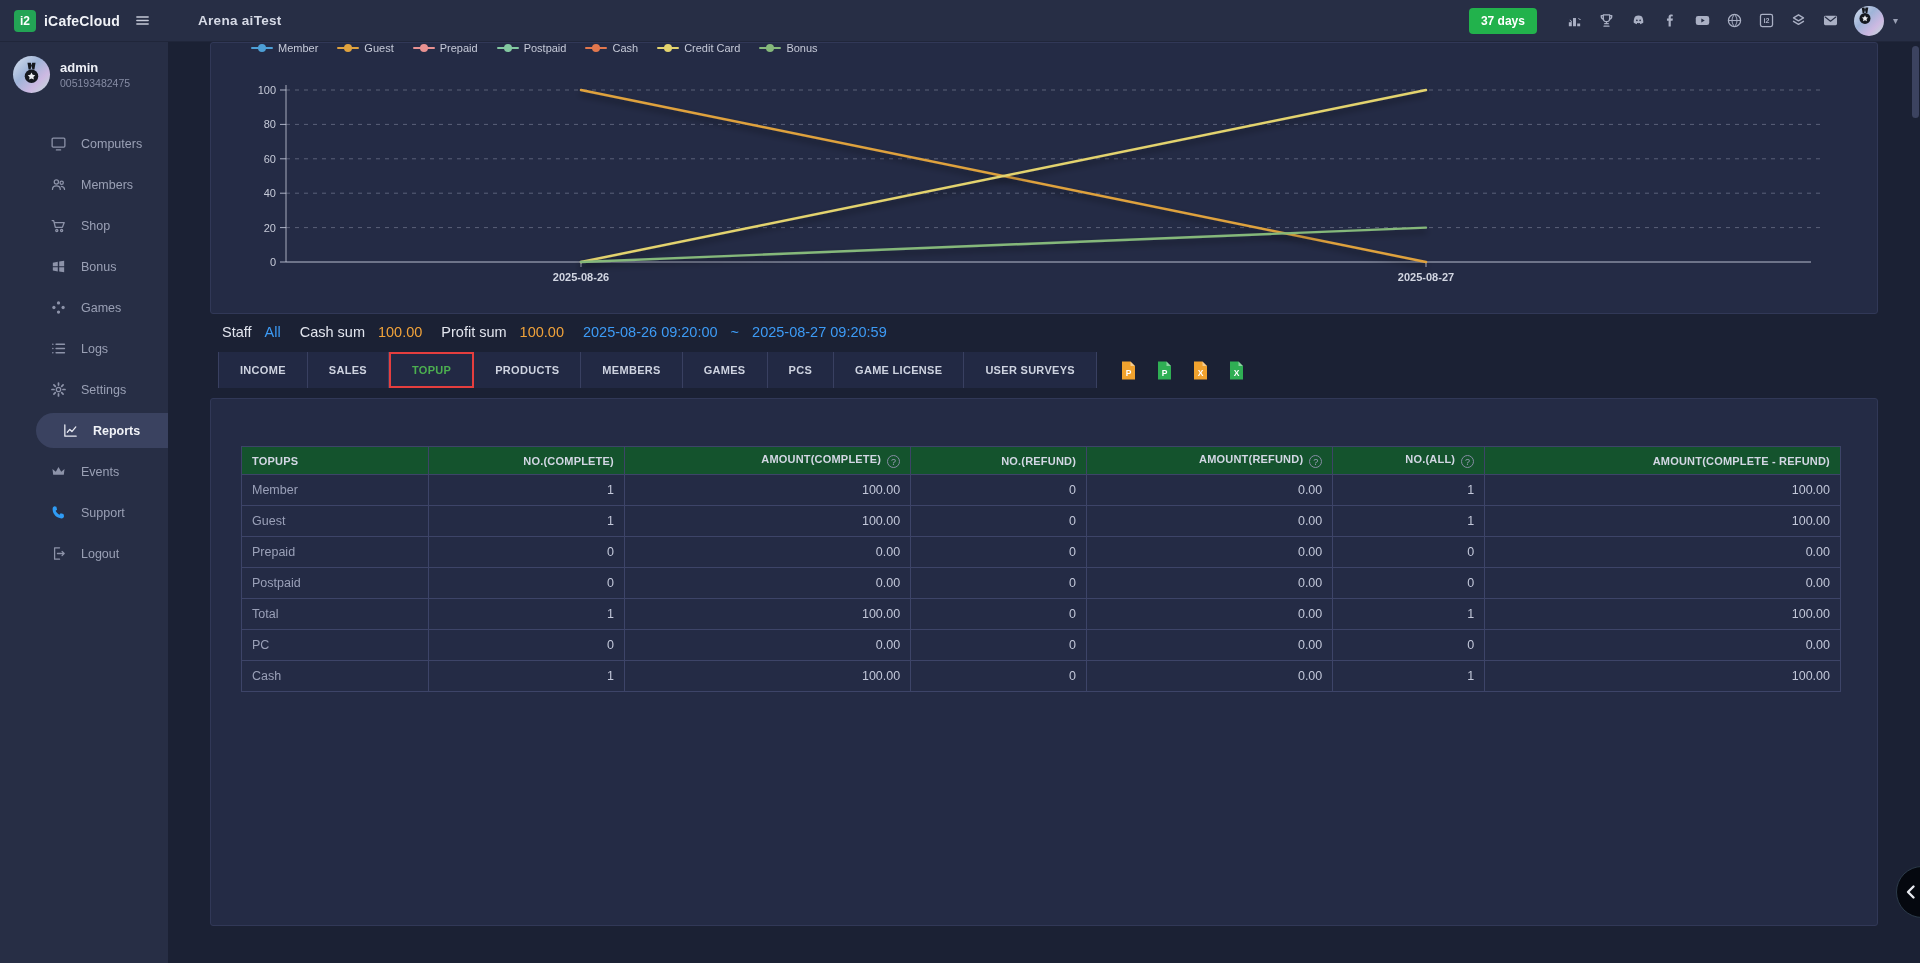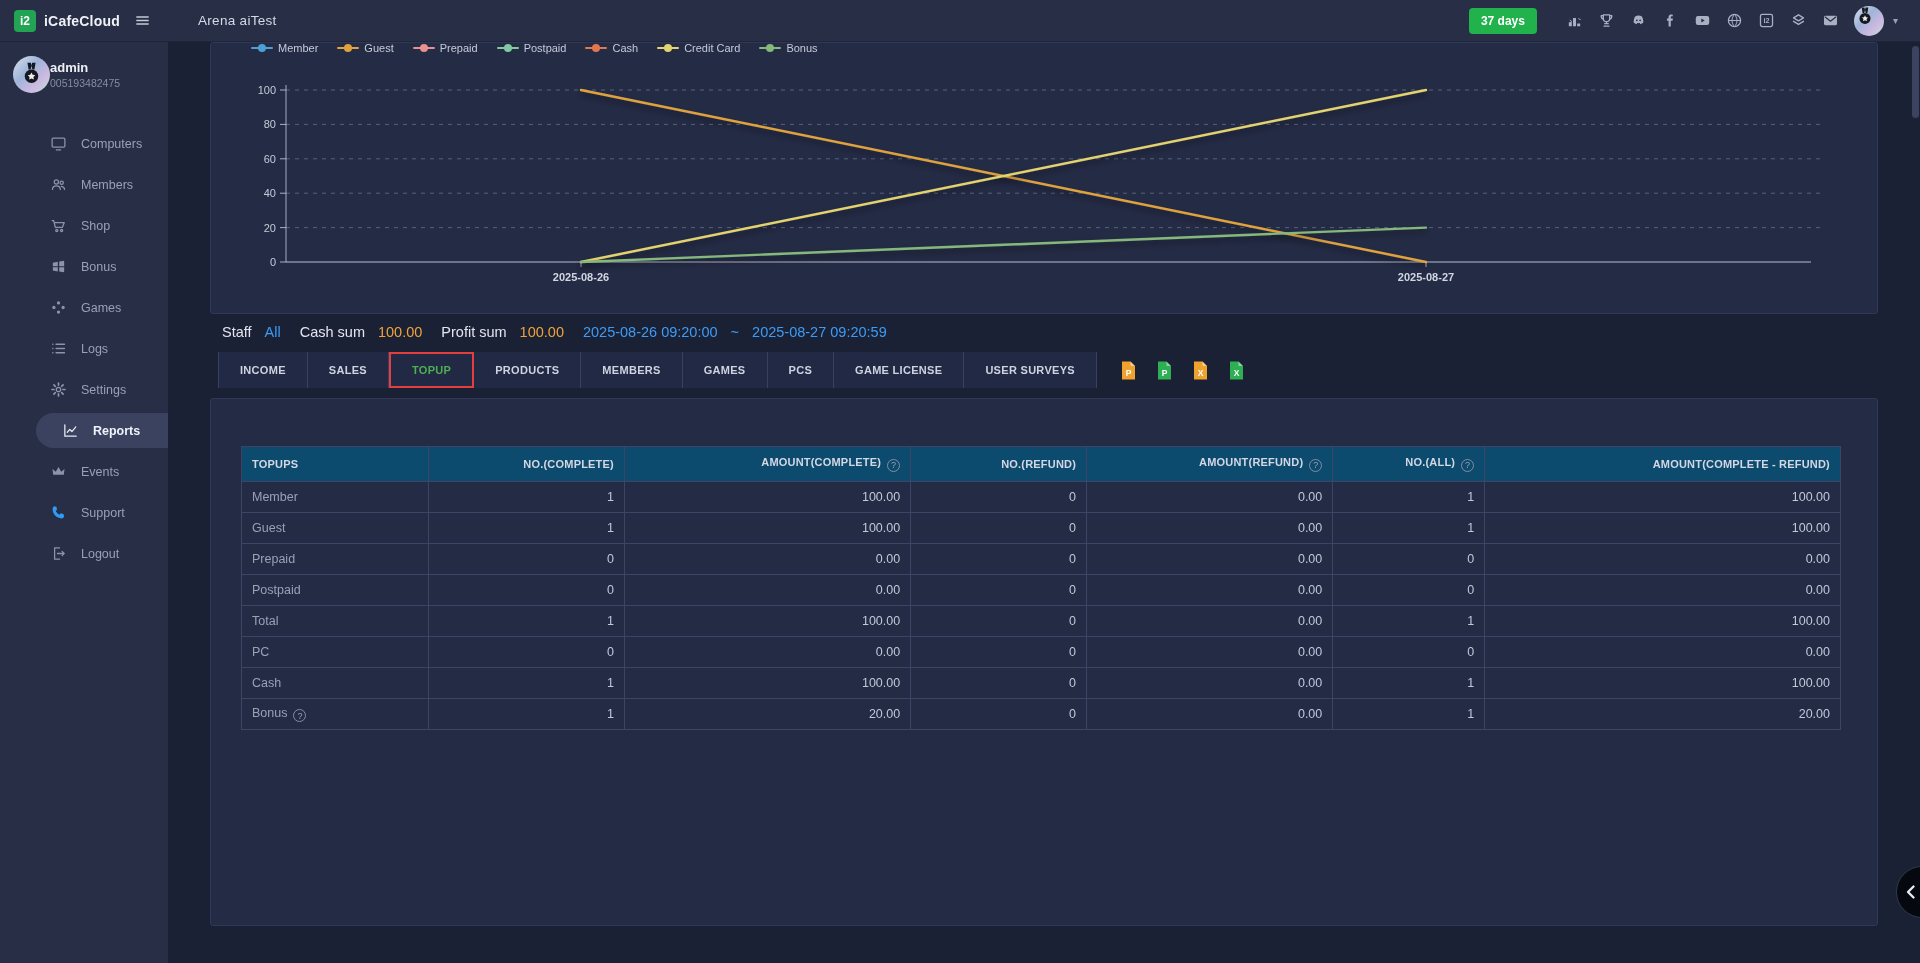--- a/index.html
+++ b/index.html
@@ -9,32 +9,32 @@
 
   
   .navbar { position:absolute; top:0; left:0; width:1920px; height:42px;
     background:#272e45; display:flex; align-items:center; z-index:30;
     border-bottom:1px solid #20263a; }
   .brand-zone { width:168px; display:flex; align-items:center; padding-left:14px; gap:8px; flex:0 0 168px; }
   .logo-mark { width:22px; height:22px; background:#23a455; border-radius:4px; color:#fff;
     font-weight:bold; font-size:12px; display:flex; align-items:center; justify-content:center; }
   .brand-name { color:#f0f2f7; font-weight:bold; font-size:14px; letter-spacing:.2px; }
   .hamburger { margin-left:6px; color:#c6cad8; cursor:pointer; display:flex; }
-  .nav-title { color:#d6dae6; font-size:13.5px; margin-left:30px; letter-spacing:.3px; }
+  .nav-title { color:#d6dae6; font-size:13.5px; margin-left:30px; letter-spacing:.3px;font-weight:bold; }
   .nav-right { margin-left:auto; display:flex; align-items:center; gap:15px; padding-right:22px; }
   .days-badge { background:#22b24c; color:#fff; font-weight:bold; font-size:12px;
     padding:6px 12px; border-radius:4px; margin-right:14px; cursor:pointer; }
   .nav-ico { color:#aab0c4; display:flex; cursor:pointer; }
   .avatar { width:30px; height:30px; border-radius:50%; overflow:hidden; position:relative;
     background:linear-gradient(135deg,#d9e2ef 0%,#9fb4d8 40%,#cdb9e2 70%,#bfe0d8 100%); cursor:pointer; }
   .chev { color:#9aa0b5; font-size:10px; margin-left:-6px; cursor:pointer; }
 
   
   .sidebar { position:absolute; top:42px; left:0; width:168px; height:921px; background:#272e45; z-index:20; }
-  .user-block { display:flex; align-items:center; padding:14px 0 14px 13px; }
+  .user-block { display:flex; align-items:center; gap:10px; padding:14px 0 14px 13px; }
   .user-avatar { width:37px; height:37px; border-radius:50%; flex:0 0 37px;
     background:linear-gradient(135deg,#d9e2ef 0%,#9fb4d8 40%,#cdb9e2 70%,#bfe0d8 100%);
     display:flex; align-items:center; justify-content:center; }
   .user-name { color:#eef0f6; font-weight:bold; font-size:13px; }
   .user-id { color:#868ca4; font-size:10.5px; margin-top:2px; }
   .side-menu { margin-top:16px;margin-left:26px; }
   .side-item { position:relative; height:41px; display:flex; align-items:center; gap:14px;
     padding-left:24px; color:#9aa0b5; font-size:12.5px; cursor:pointer; }
   .side-item .s-ico { display:flex; color:#8d93a9; }
   .side-item.active { color:#f0f2f7; font-weight:bold;padding-left:36px; }
@@ -67,21 +67,21 @@
     letter-spacing:.3px; cursor:pointer; white-space:nowrap; }
   .tab:first-child { border-left:1px solid #394061; }
   .tab-active { color:#4caf50; border:2px solid #e53e3e !important; }
   .exports { display:flex; align-items:center; gap:21px; margin-left:24px; }
   .export-ico { cursor:pointer; display:flex; }
 
   .table-card { position:absolute; left:42px; top:356px; width:1668px; height:528px;
     background:#242b45; border:1px solid #313857; border-radius:3px; }
   table.report { position:absolute; left:30px; top:47px; width:1600px; border-collapse:collapse; table-layout:fixed; }
   table.report th, table.report td { border:1px solid #3d4468; }
-  table.report th { height:35px; background:#0c4a6e; color:#d3d7e4; font-size:11px; font-weight:bold;
+  table.report th { height:28px; background:#14532d; color:#d3d7e4; font-size:11px; font-weight:bold;
     letter-spacing:.2px; text-align:right; padding:0 10px; white-space:nowrap; }
   table.report th:first-child { text-align:left; }
   table.report td { height:31px; font-size:12.5px; color:#c2c7d9; text-align:right; padding:0 10px; }
   table.report td:first-child { text-align:left; color:#9aa0b8; }
   .q { display:inline-flex; width:13px; height:13px; border:1px solid #868ca4; border-radius:50%;
     font-size:9px; color:#9aa0b8; align-items:center; justify-content:center; margin-left:6px;
     vertical-align:-2px; font-weight:normal; }
 
   .scroll-thumb { position:absolute; right:1px; top:46px; width:7px; height:72px;
     background:#3c4360; border-radius:4px; cursor:pointer; }
@@ -509,29 +509,20 @@
             </tr>
             <tr>
      <td>Cash</td>
      <td>1</td>
               <td>100.00</td>
               <td>0</td>
               <td>0.00</td>
               <td>1</td>
               <td>100.00</td>
             </tr>
-            <tr>
-     <td>Bonus<span class="q">?</span></td>
-     <td>1</td>
-              <td>20.00</td>
-              <td>0</td>
-              <td>0.00</td>
-              <td>1</td>
-              <td>20.00</td>
-            </tr>
           </tbody>
       </table>
     </div>
 
   </div>
 
   <div class="scroll-thumb"></div>
   <div class="float-chevron">
     <svg width="16" height="16" viewBox="0 0 16 16">
       <path d="M10.5 2.5 5 8l5.5 5.5" fill="none" stroke="#e8eaf0" stroke-width="2.4" stroke-linecap="round" stroke-linejoin="round"></path>

